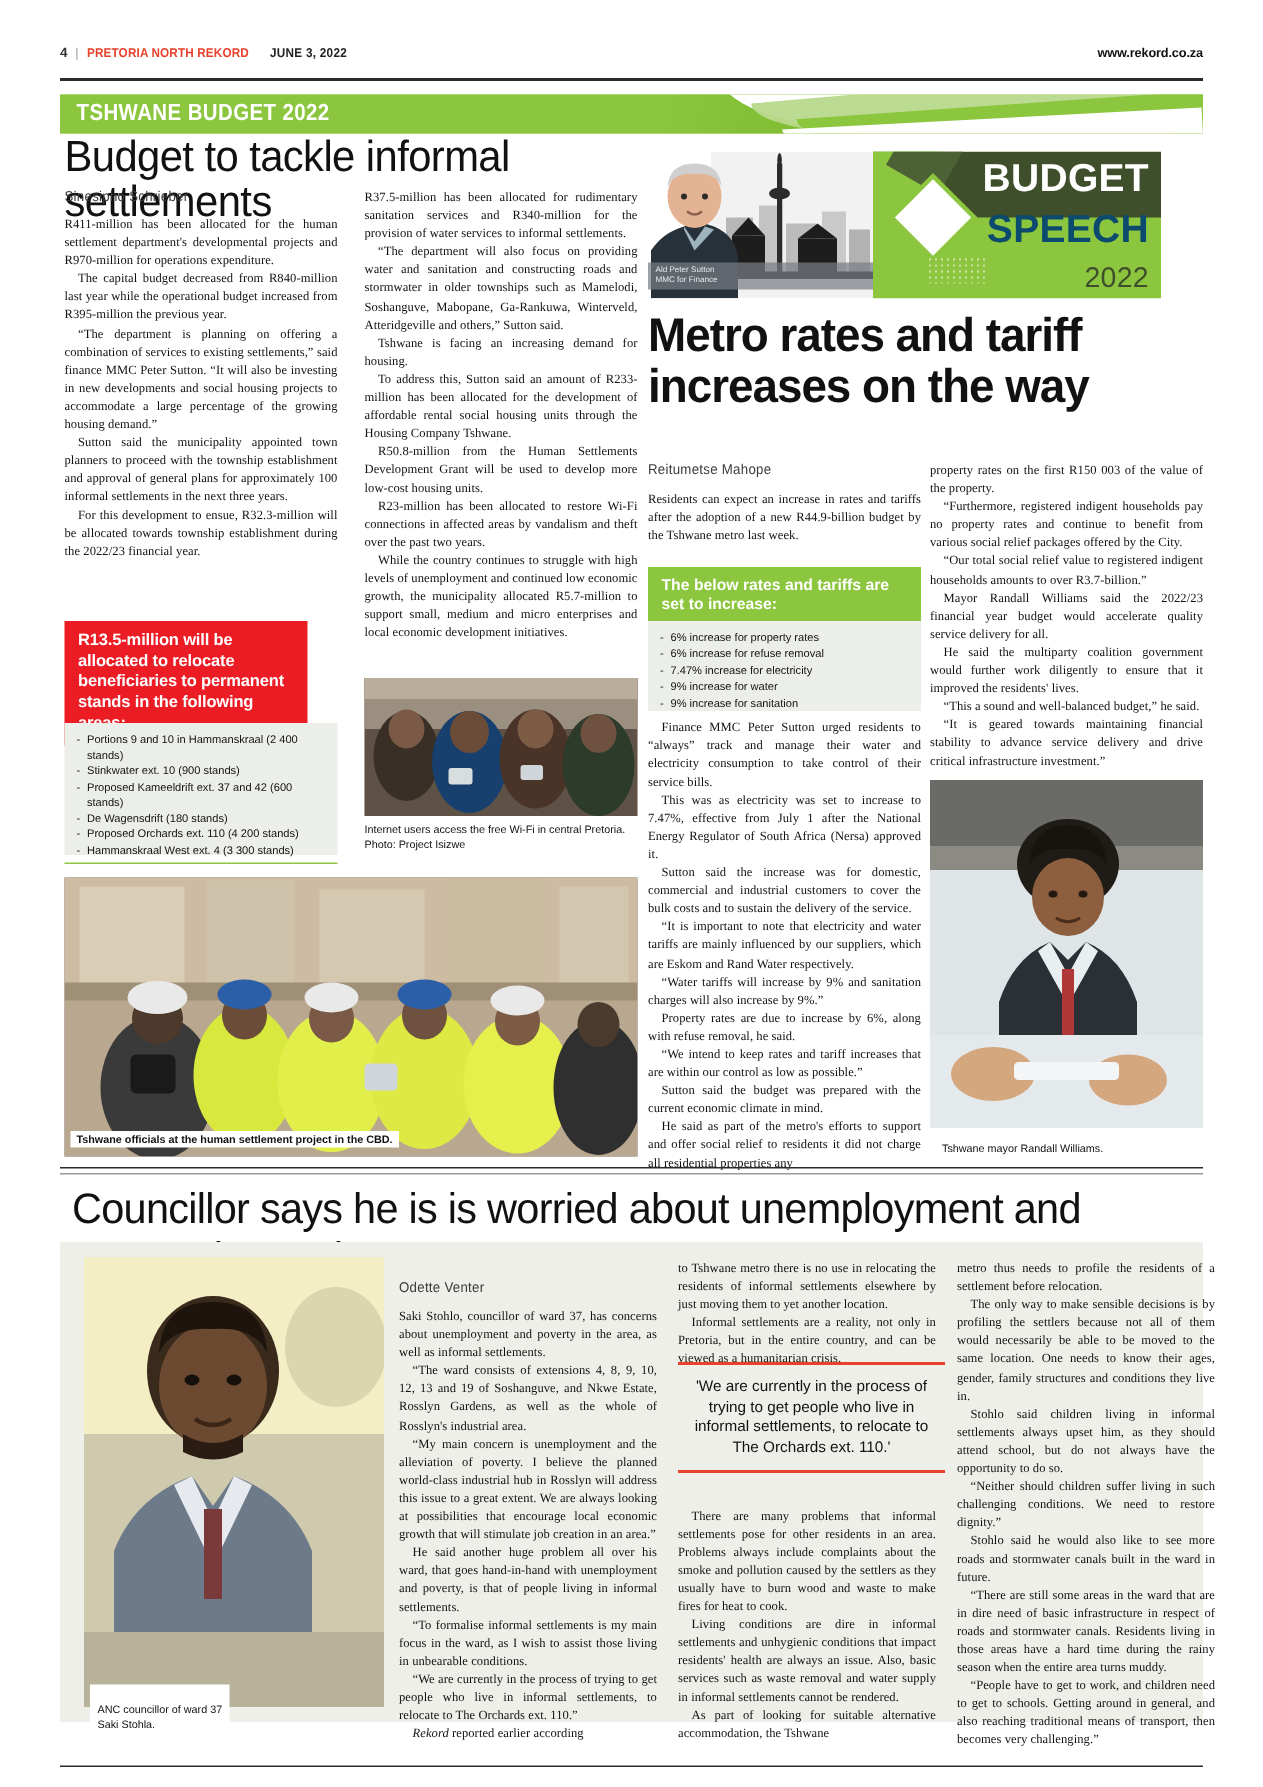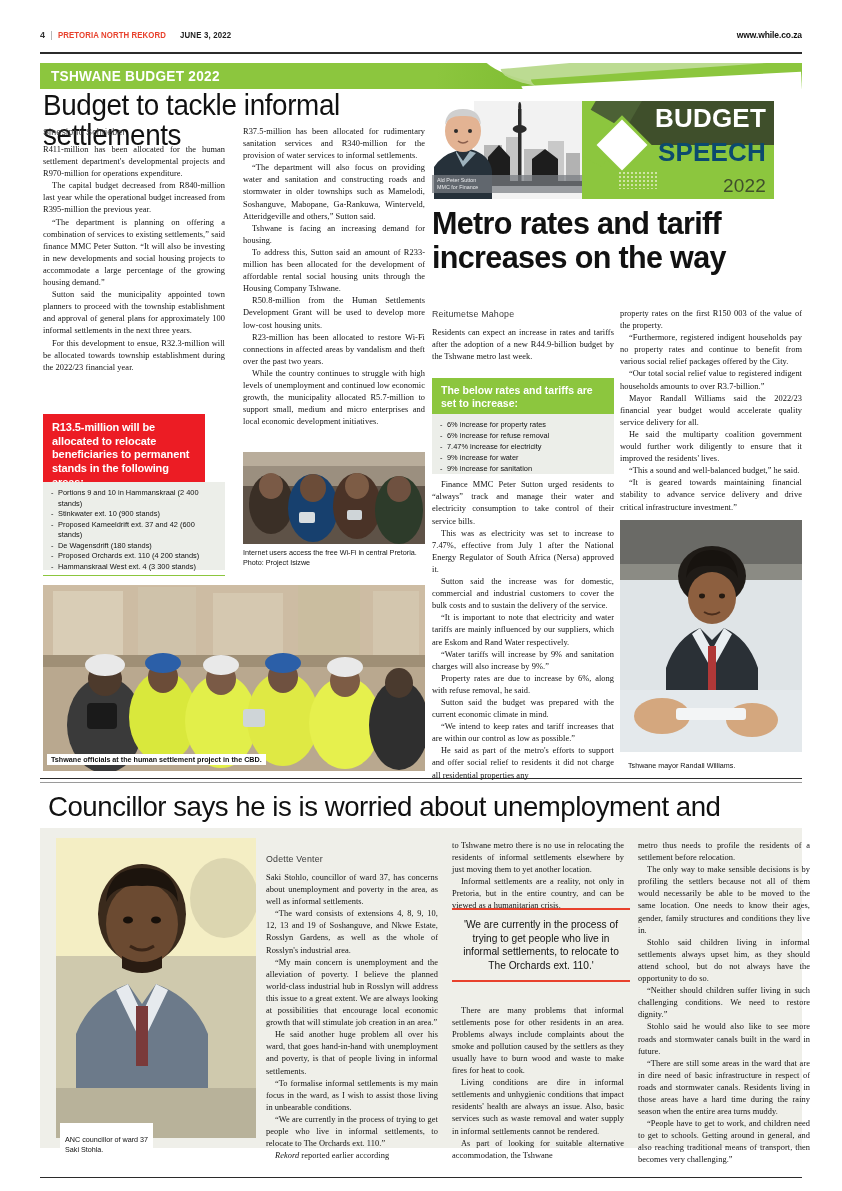--- a/index.html
+++ b/index.html
@@ -205,21 +205,21 @@
 
 <div class="page">
 
   <div class="masthead">
     <div class="mh-left">
       <span class="mh-page">4</span>
       <span class="mh-sep">|</span>
       <span class="mh-paper">PRETORIA NORTH REKORD</span>
       <span class="mh-date">JUNE 3, 2022</span>
     </div>
-    <div class="mh-url">www.while.co.za</div>
+    <div class="mh-url">www.rekord.co.za</div>
   </div>
   <div class="rule-top"></div>
 
   <div class="sectionbar">
     <div class="sb-base"></div>
     <div class="sb-dark"></div>
     <div class="sb-sw1"></div>
     <div class="sb-sw2"></div>
     <div class="sb-sw3"></div>
     <div class="sb-sw4"></div>
@@ -377,22 +377,22 @@
       <p class="first">Residents can expect an increase in rates and tariffs after the adoption of a new R44.9-billion budget by the Tshwane metro last week.</p>
     </div>
     <div style="height:116px;"></div>
     <div class="bodytxt">
       <p>Finance MMC Peter Sutton urged residents to “always” track and manage their water and electricity consumption to take control of their service bills.</p>
       <p>This was as electricity was set to increase to 7.47%, effective from July 1 after the National Energy Regulator of South Africa (Nersa) approved it.</p>
       <p>Sutton said the increase was for domestic, commercial and industrial customers to cover the bulk costs and to sustain the delivery of the service.</p>
       <p>“It is important to note that electricity and water tariffs are mainly influenced by our suppliers, which are Eskom and Rand Water respectively.</p>
       <p>“Water tariffs will increase by 9% and sanitation charges will also increase by 9%.”</p>
       <p>Property rates are due to increase by 6%, along with refuse removal, he said.</p>
+      <p>“We intend to keep rates and tariff increases that are within our control as low as possible.”</p>
       <p>Sutton said the budget was prepared with the current economic climate in mind.</p>
-      <p>“We intend to keep rates and tariff increases that are within our control as low as possible.”</p>
       <p>He said as part of the metro's efforts to support and offer social relief to residents it did not charge all residential properties any</p>
     </div>
   </div>
 
   <div class="greenbox">
     <span>The below rates and tariffs are set to increase:</span>
   </div>
   <div class="greenlist">
     <ul>
       <li>6% increase for property rates</li>

